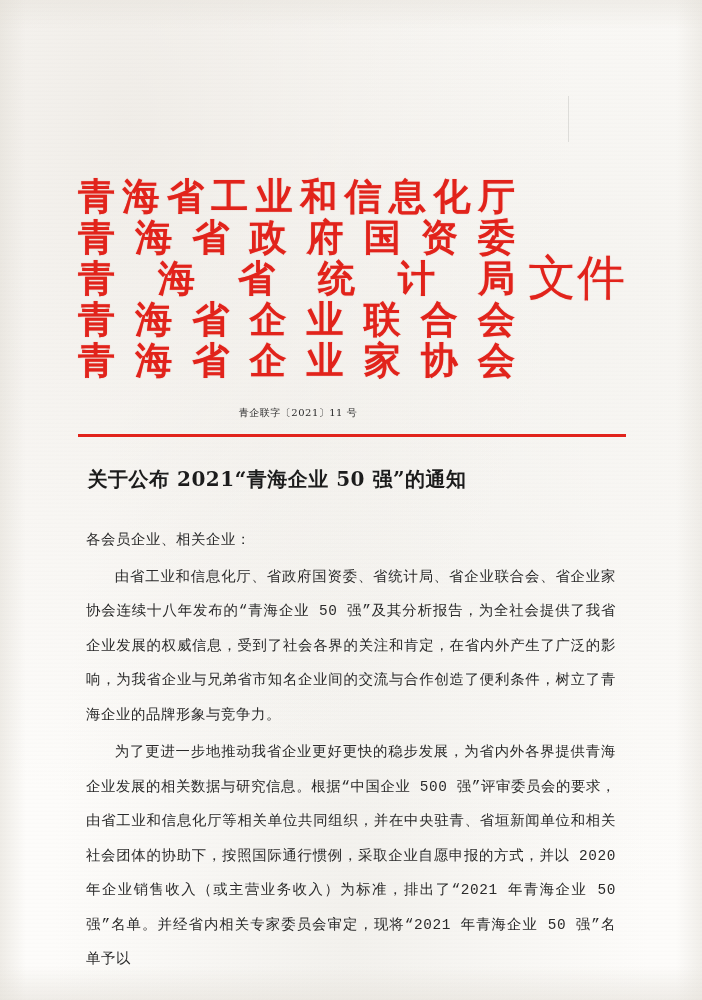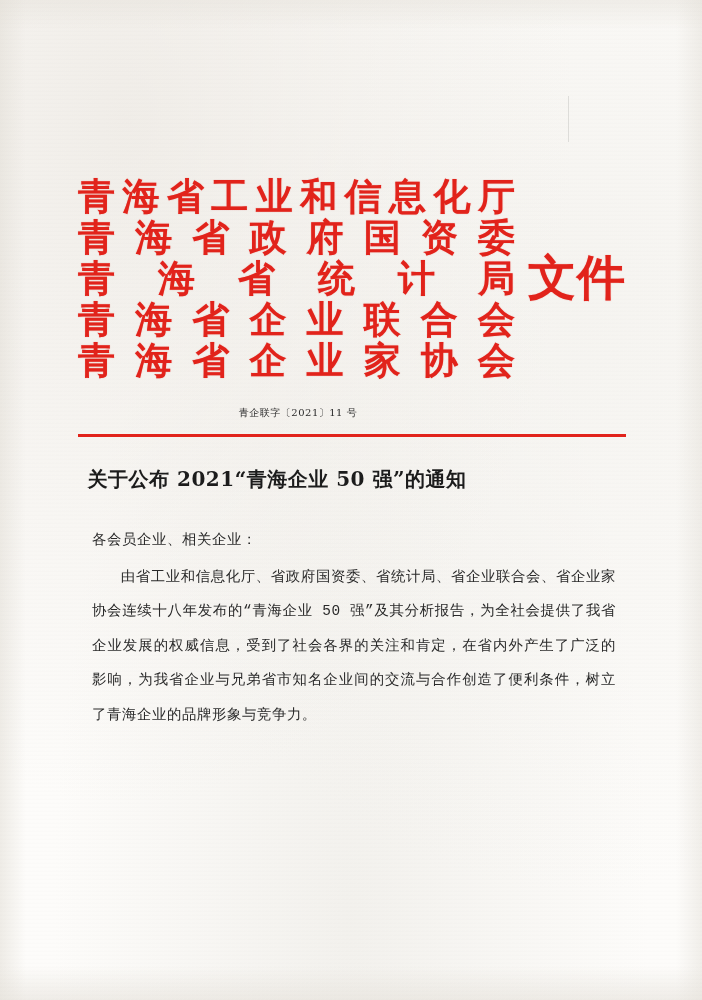--- a/index.html
+++ b/index.html
@@ -57,21 +57,21 @@
   }
   .mast-line span {
     display: inline-block;
   }
   .wenjian {
     position: absolute;
     right: 0px;
     top: 76px;
     color: #e2231b;
     font-family: "DejaVu Serif", "Liberation Serif", serif;
-    font-weight: 700;
+    font-weight: 400;
     font-size: 48px;
     line-height: 50px;
     letter-spacing: 1px;
     text-shadow: 0 0 1px rgba(226,35,27,0.5);
     margin-left: 22px;
   }
   .docnum {
     position: absolute;
     top: 406px;
     left: 0;
@@ -108,21 +108,21 @@
     top: 522px;
     width: 530px;
     color: #2a2a2a;
     font-size: 14.4px;
     line-height: 34.5px;
     font-family: "DejaVu Serif", "Liberation Serif", serif;
     letter-spacing: .6px;
     text-align: justify;
   }
   .body-text p {
-    margin: 0 0 3px 6px;
+    margin: 0 0 3px 0;
   }
   .body-text p.indent {
     text-indent: 2em;
     font-family: Liberation Mono, monospace;
   }
   .fold {
     position: absolute;
     left: 568px;
     top: 96px;
     width: 1px;
@@ -221,16 +221,17 @@
     </div>
   </div>
 
   <div class="docnum">青企联字〔2021〕11 号</div>
   <div class="redrule"></div>
   <div class="title">关于公布 2021“青海企业 50 强”的通知</div>
 
   <div class="body-text">
     <p>各会员企业、相关企业：</p>
     <p class="indent">由省工业和信息化厅、省政府国资委、省统计局、省企业联合会、省企业家协会连续十八年发布的“青海企业 50 强”及其分析报告，为全社会提供了我省企业发展的权威信息，受到了社会各界的关注和肯定，在省内外产生了广泛的影响，为我省企业与兄弟省市知名企业间的交流与合作创造了便利条件，树立了青海企业的品牌形象与竞争力。</p>
+    <p class="indent">为了更进一步地推动我省企业更好更快的稳步发展，为省内外各界提供青海企业发展的相关数据与研究信息。根据“中国企业 500 强”评审委员会的要求，由省工业和信息化厅等相关单位共同组织，并在中央驻青、省垣新闻单位和相关社会团体的协助下，按照国际通行惯例，采取企业自愿申报的方式，并以 2020 年企业销售收入（或主营业务收入）为标准，排出了“2021 年青海企业 50 强”名单。并经省内相关专家委员会审定，现将“2021 年青海企业 50 强”名单予以</p>
   </div>
 
   <div class="grain"></div>
 </div>
 
 </body></html>

